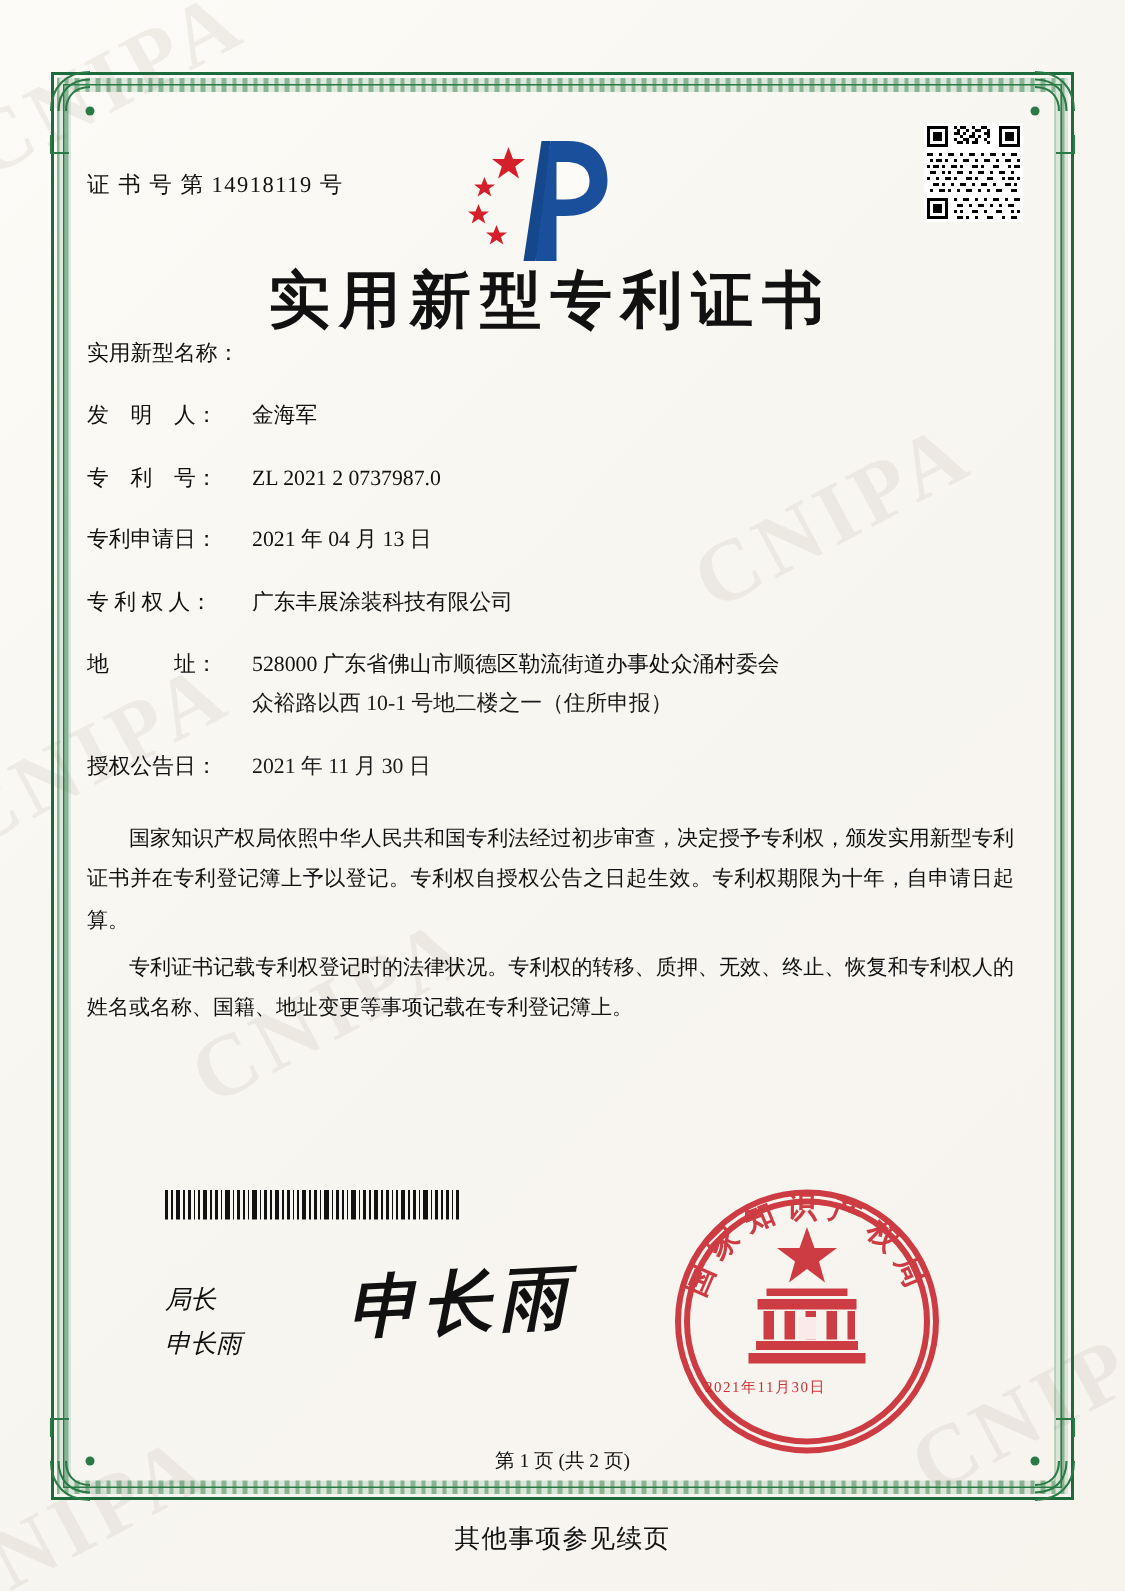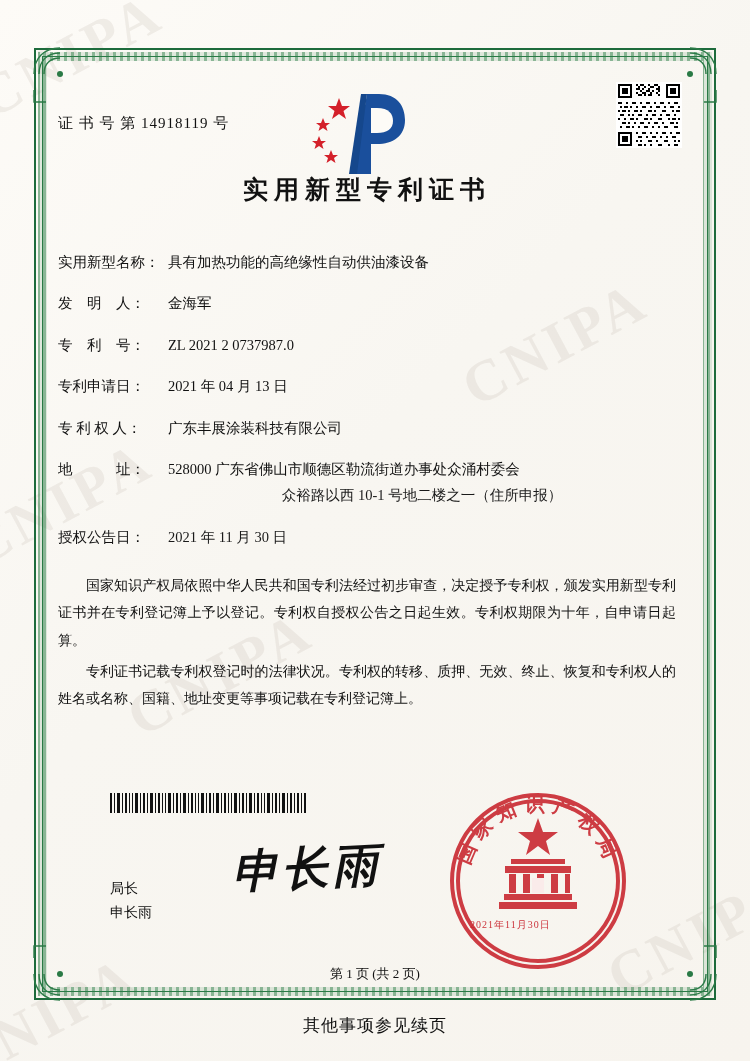--- a/index.html
+++ b/index.html
@@ -125,30 +125,29 @@
     right: 68px;
     top: 82px;
     width: 66px;
     height: 66px;
     background-color: #fff;
   }
   .qr canvas, .qr svg { display: block; }
 
   .doc-title {
     text-align: center;
-    font-size: 25px;
+    font-size: 41px;
     font-weight: bold;
     letter-spacing: 6px;
     margin-top: 40px;
     color: #111;
     font-family: "Liberation Serif", "DejaVu Serif", serif;
   }
 
   .fields {
-    margin-top: 48px;
     font-size: 14.5px;
     line-height: 1.2;
   }
   .field-row {
     display: flex;
     align-items: flex-start;
     margin-bottom: 24px;
   }
   .field-label {
     flex: 0 0 auto;
@@ -189,24 +188,25 @@
     left: 110px;
     top: 793px;
     width: 196px;
     height: 20px;
   }
 
   
   .sig-block {
     position: absolute;
     left: 110px;
-    top: 877px;
-    font-size: 14px;
+    top: 853px;
+    font-size: 17px;
     line-height: 1.7;
     color: #111;
+    font-style: italic;
   }
   .sig-script {
     position: absolute;
     left: 232px;
     top: 838px;
     font-size: 46px;
     font-family: "DejaVu Serif", serif;
     font-style: italic;
     font-weight: bold;
     letter-spacing: 4px;
@@ -462,21 +462,20 @@
       <span>证 书 号 第</span>
       <span>14918119 号</span>
     </div>
 
     <div class="doc-title">实用新型专利证书</div>
 
     <div class="fields">
 
       <div class="field-row">
         <div class="field-label w1">实用新型名称：</div>
-        <div class="field-value">具有加热功能的高绝缘性自动供油漆设备</div>
       </div>
 
       <div class="field-row">
         <div class="field-label w1">发　明　人：</div>
         <div class="field-value">金海军</div>
       </div>
 
       <div class="field-row">
         <div class="field-label w1">专　利　号：</div>
         <div class="field-value">ZL 2021 2 0737987.0</div>
@@ -489,21 +488,21 @@
 
       <div class="field-row">
         <div class="field-label w1">专 利 权 人：</div>
         <div class="field-value">广东丰展涂装科技有限公司</div>
       </div>
 
       <div class="field-row" style="margin-bottom:6px;">
         <div class="field-label w1">地　　　址：</div>
         <div class="field-value">528000  广东省佛山市顺德区勒流街道办事处众涌村委会</div>
       </div>
-      <div class="field-sub" style="margin-bottom:24px;text-align:center;">众裕路以西 10-1 号地二楼之一（住所申报）</div>
+      <div class="field-sub" style="margin-bottom:24px;">众裕路以西 10-1 号地二楼之一（住所申报）</div>
 
       <div class="two-col">
         <div class="left">
           <span class="field-label" style="width:110px;">授权公告日：</span>
           <span>2021 年 11 月 30 日</span>
         </div>
       </div>
     </div>
 
     <div class="para">国家知识产权局依照中华人民共和国专利法经过初步审查，决定授予专利权，颁发实用新型专利证书并在专利登记簿上予以登记。专利权自授权公告之日起生效。专利权期限为十年，自申请日起算。</div>

